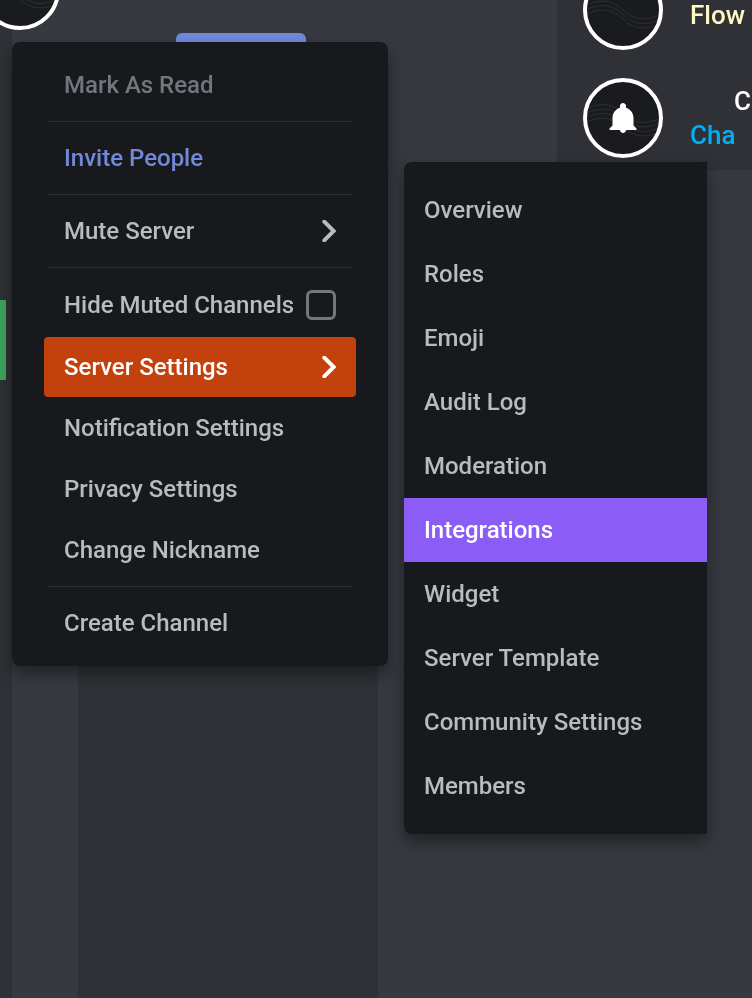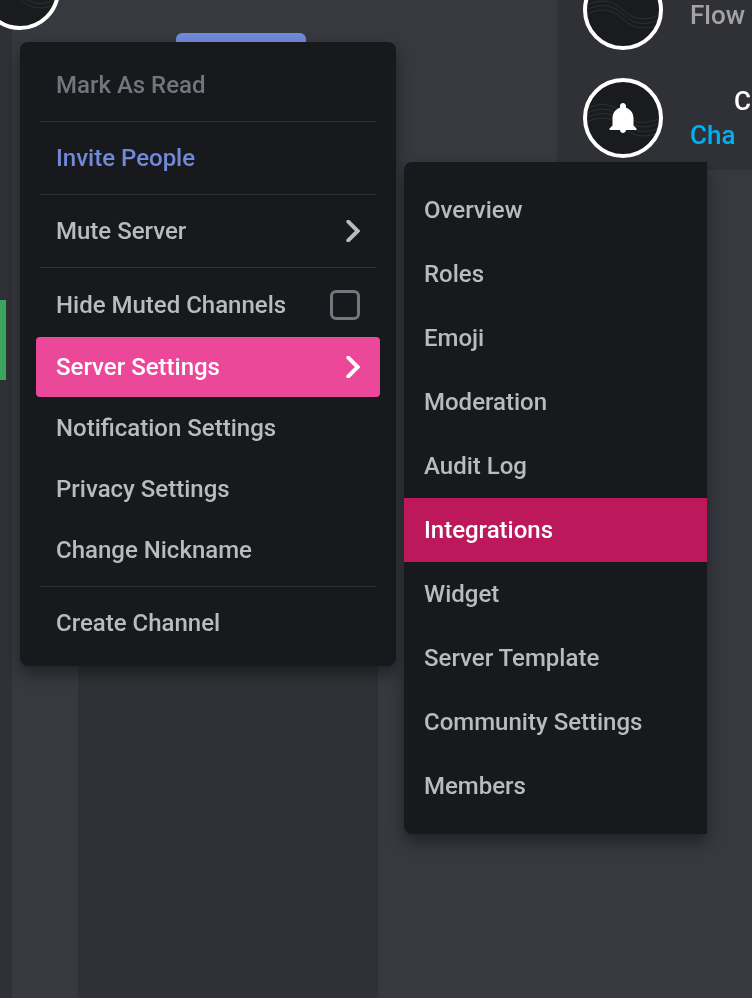--- a/index.html
+++ b/index.html
@@ -78,21 +78,21 @@
     
     .server-label {
       position: absolute;
       left: 690px;
       font-size: 26px;
       font-weight: 500;
     }
     
     .server-label-flow {
       top: 0px;
-      color: #a3a3a3;
+      color: #fef9c3;
     }
     
     .server-label-cryp {
       top: 86px;
       color: #fff;
       margin-left: 44px;
     }
     
     .server-label-cha {
       top: 120px;
@@ -106,26 +106,26 @@
       padding: 18px 40px;
       background: #7289da;
       color: #fff;
       font-size: 26px;
       font-weight: 500;
       border-radius: 6px;
     }
     
     .context-menu {
       position: absolute;
-      left: 20px;
+      left: 12px;
       top: 42px;
       width: 376px;
       background: #18191c;
       border-radius: 8px;
-      padding: 12px 0;
+      padding: 12px 16px;
       box-shadow: 0 8px 16px rgba(0,0,0,0.4);
     }
     
     .menu-item {
       display: flex;
       align-items: center;
       justify-content: space-between;
       padding: 16px 20px;
       margin: 1px 16px;
       font-size: 24px;
@@ -137,21 +137,21 @@
     
     .menu-item-mark {
       color: #72767d;
     }
     
     .menu-item-invite {
       color: #7289da;
     }
     
     .menu-item-selected {
-      background: #ec4899;
+      background: #c2410c;
       color: #fff;
     }
     
     .menu-divider {
       height: 1px;
       background: #2e3034;
       margin: 6px 20px;
     }
     
     .chevron-icon {
@@ -181,21 +181,21 @@
     .submenu-item {
       padding: 18px 20px;
       font-size: 24px;
       font-weight: 500;
       color: #b9bbbe;
       cursor: pointer;
       margin: 0px 0;
     }
     
     .submenu-item-selected {
-      background: #be185d;
+      background: #8b5cf6;
       color: #fff;
     }
     
     .sidebar-strip-left {
       position: absolute;
       left: 0;
       top: 0;
       width: 12px;
       height: 998px;
       background: #2f3136;
@@ -292,20 +292,20 @@
   <div class="menu-divider"></div>
   <div class="menu-item">
     <span>Create Channel</span>
   </div>
 </div>
 
 <div class="submenu">
   <div class="submenu-item">Overview</div>
   <div class="submenu-item">Roles</div>
   <div class="submenu-item">Emoji</div>
+  <div class="submenu-item">Audit Log</div>
   <div class="submenu-item">Moderation</div>
-  <div class="submenu-item">Audit Log</div>
   <div class="submenu-item submenu-item-selected">Integrations</div>
   <div class="submenu-item">Widget</div>
   <div class="submenu-item">Server Template</div>
   <div class="submenu-item">Community Settings</div>
   <div class="submenu-item">Members</div>
 </div>
 
 </body></html>

